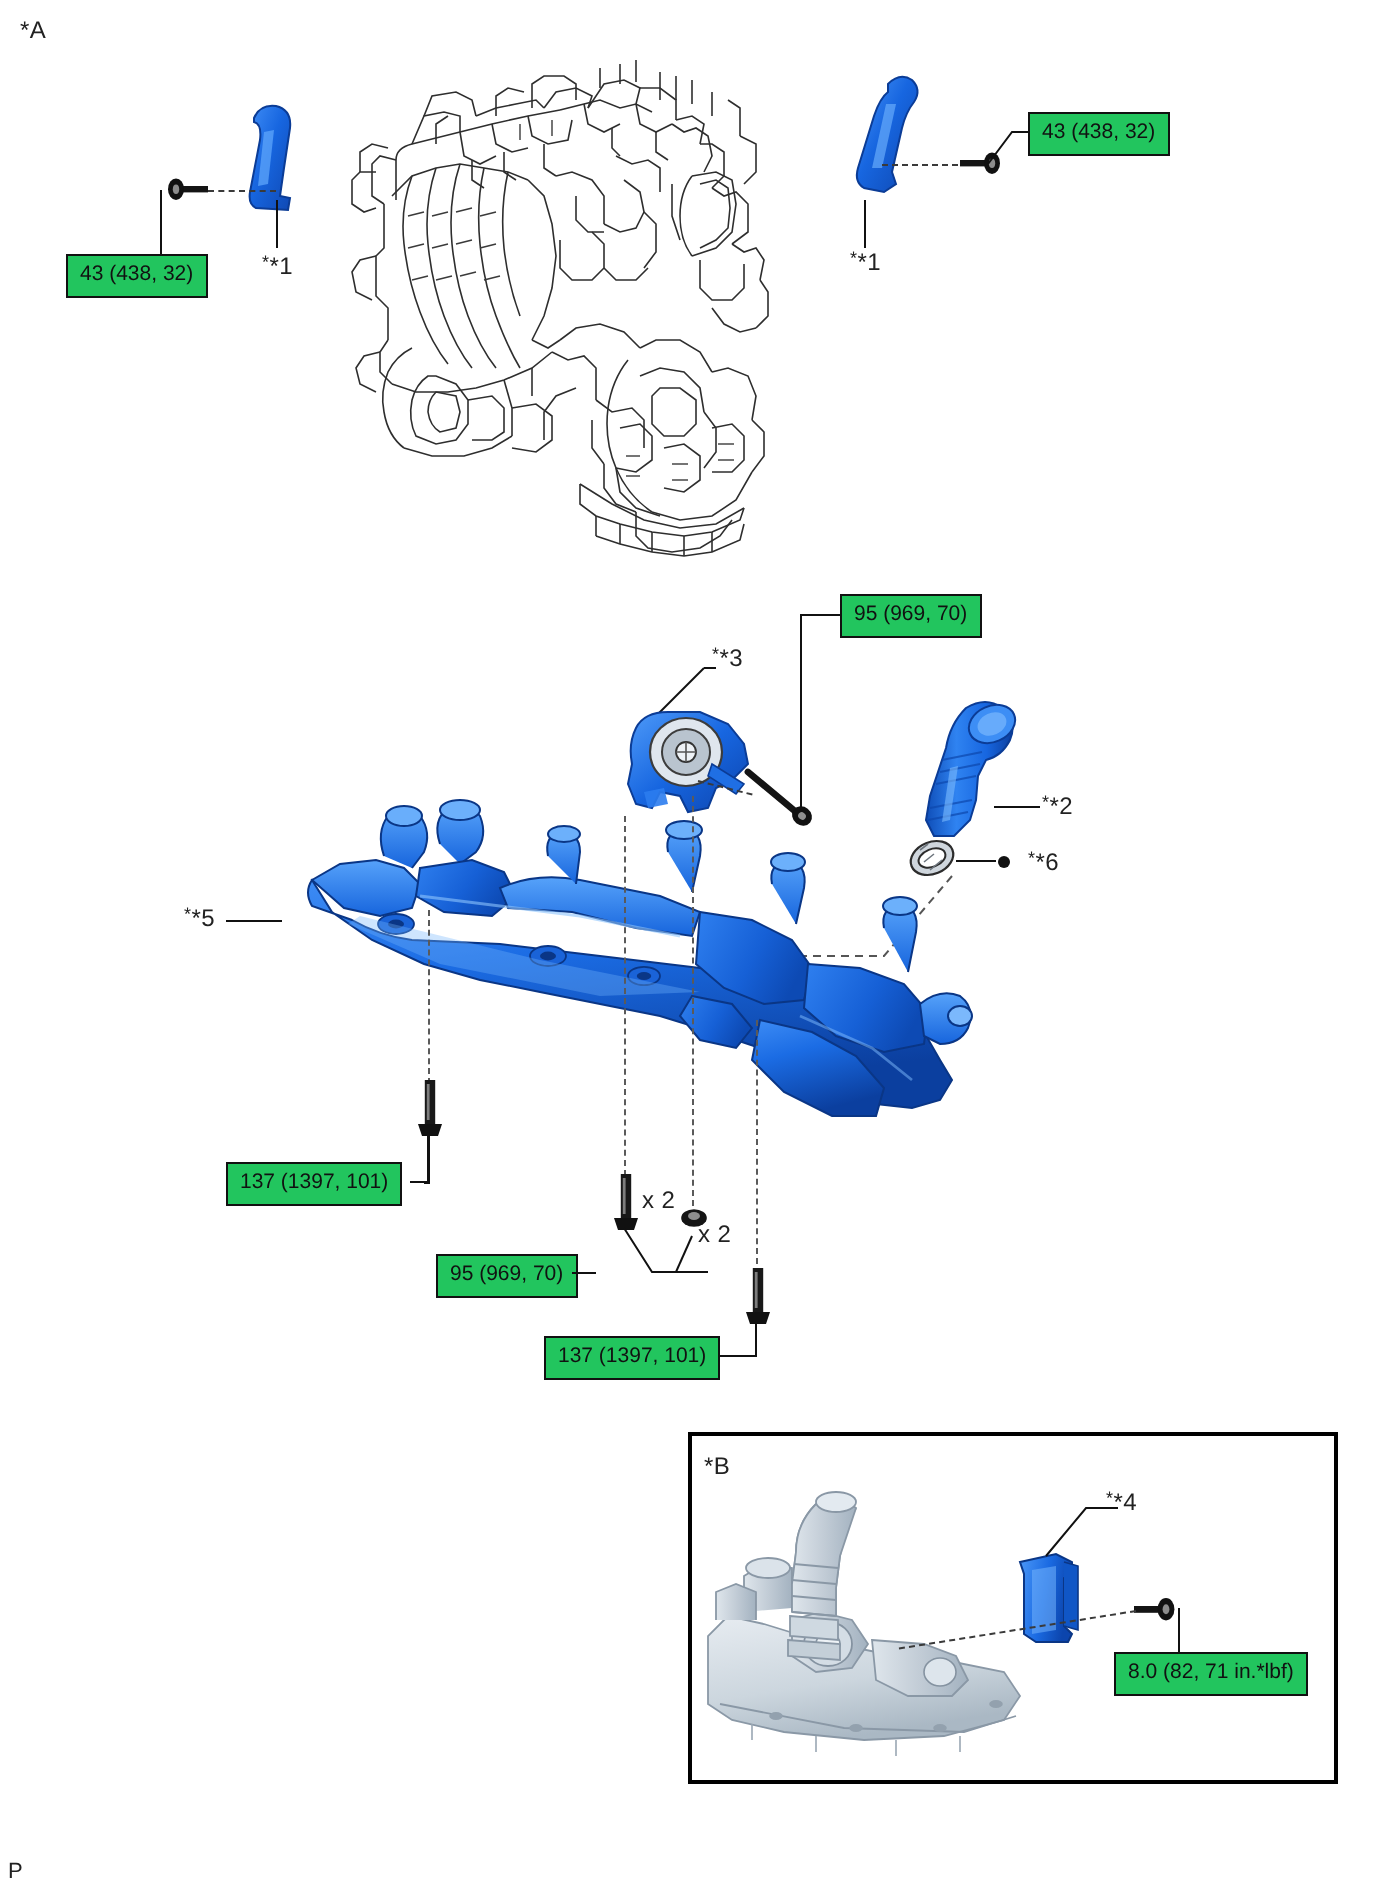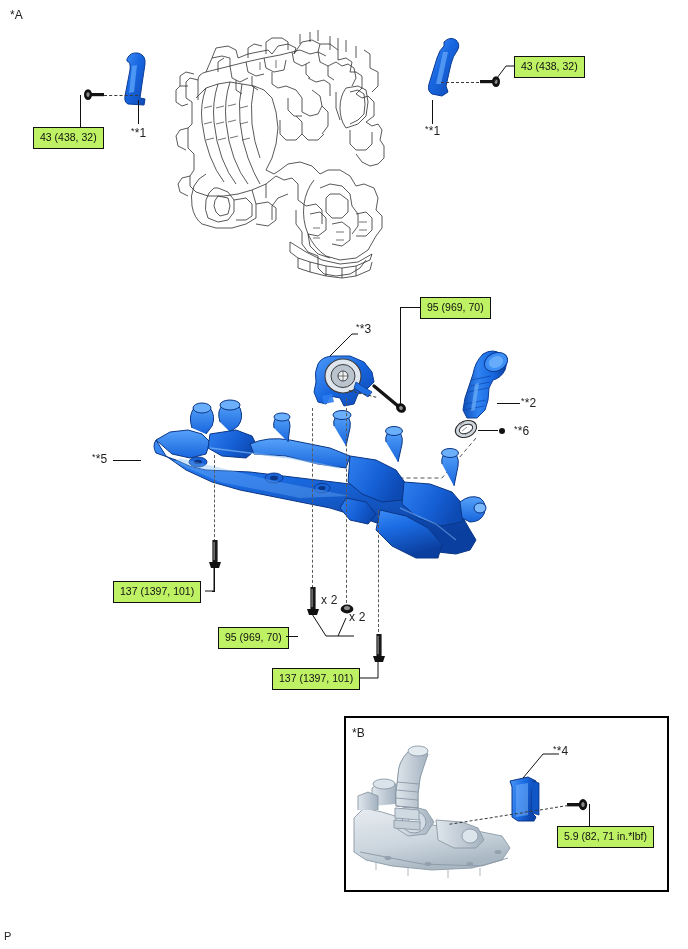--- a/index.html
+++ b/index.html
@@ -3,21 +3,21 @@
 <meta charset="utf-8">
 <style>
   html,body{margin:0;padding:0;background:#ffffff;}
   body{width:688px;height:949px;position:relative;overflow:hidden;
        font-family:"Liberation Sans","DejaVu Sans",sans-serif;color:#1a1a1a;}
   #page{position:absolute;left:0;top:0;width:688px;height:949px;}
 
   .ref{position:absolute;font-size:12px;letter-spacing:.2px;white-space:nowrap;color:#222;}
   .ref .star{font-size:9px;vertical-align:3px;}
 
-  .tq{position:absolute;border:1px solid #111;background:#bef264;
+  .tq{position:absolute;border:1px solid #111;background:#22c55e;
       font-size:10.5px;line-height:1;padding:4px 6px 5px 6px;white-space:nowrap;color:#111;}
 
   .lead{position:absolute;background:#111;}
   .lead.h{height:1px;}
   .lead.v{width:1px;}
 
   .dash{position:absolute;height:0;border-top:1px dashed #3a3a3a;}
   .dashv{position:absolute;width:0;border-left:1px dashed #5a5a5a;}
 
   .inset{position:absolute;border:2px solid #000;background:#fff;}
@@ -469,17 +469,17 @@
     <span class="star">*</span><span>*4</span>
   </div>
 
   <svg style="position:absolute;left:565px;top:797px;" width="26" height="16" viewBox="0 0 26 16">
     <rect x="2" y="6" width="14" height="3.4" class="bolt-body"></rect>
     <ellipse cx="18" cy="7.6" rx="4.2" ry="5.6" class="bolt-head"></ellipse>
     <ellipse cx="18" cy="7.6" rx="1.7" ry="2.5" fill="#8c8c8c"></ellipse>
   </svg>
   <div class="dash" style="left:448px;top:805px;width:120px;transform:rotate(-9deg);transform-origin:right center;"></div>
   <div class="lead v" style="left:589px;top:804px;height:22px;"></div>
-  <div class="tq" style="left:557px;top:826px;">5.9 (82, 71 in.*lbf)</div>
+  <div class="tq" style="left:557px;top:826px;">8.0 (82, 71 in.*lbf)</div>
 
   <div class="ref" style="left:4px;top:930px;font-size:11px;">P</div>
 
 </div>
 
 </body></html>

